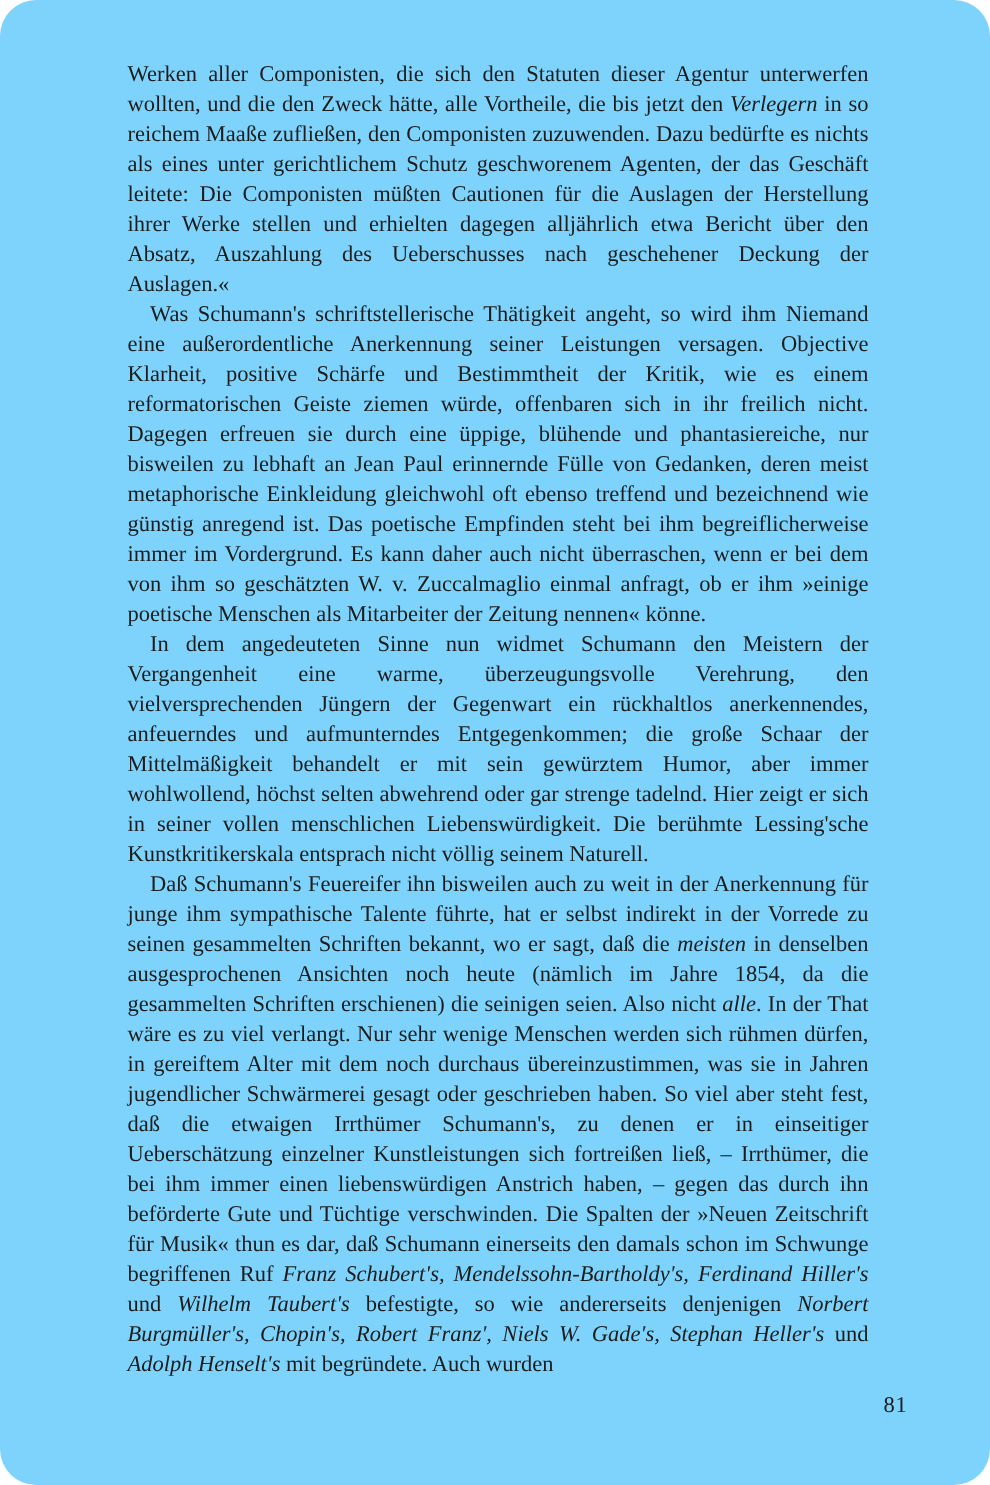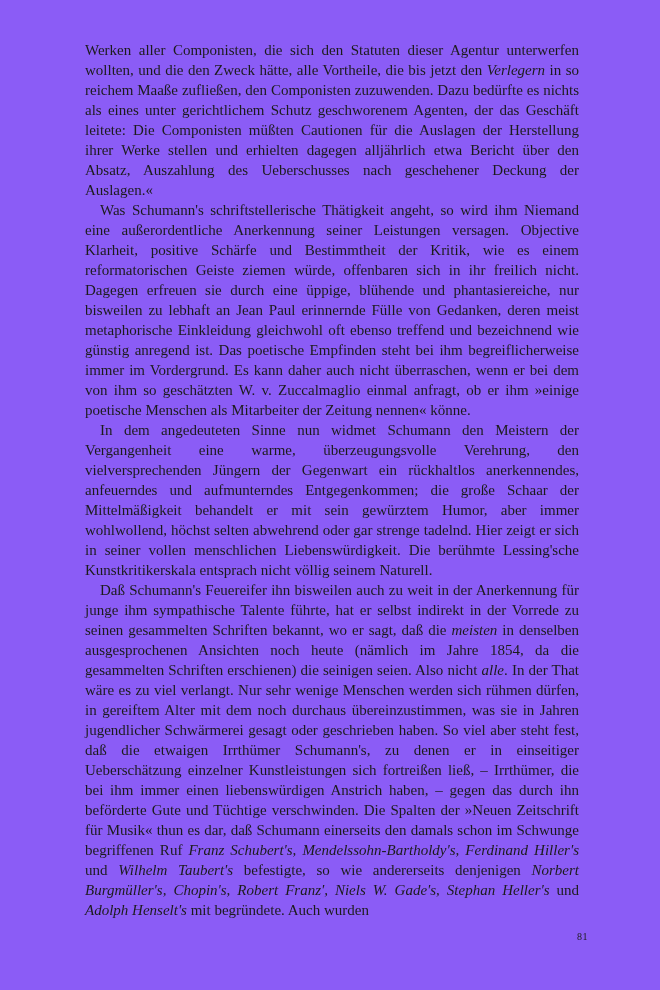--- a/index.html
+++ b/index.html
@@ -4,24 +4,25 @@
 <style>
   html, body {
     margin: 0;
     padding: 0;
     background: #ffffff;
   }
   .book-page {
     position: relative;
     width: 660px;
     height: 990px;
-    background: #8b5cf6;
+    background: #7dd3fc;
     overflow: hidden;
     font-family: "Liberation Serif", "DejaVu Serif", serif;
     color: #1c1c1c;
+    border-radius: 24px;
   }
   .text-block {
     position: absolute;
     left: 85px;
     top: 40px;
     width: 494px;
     font-size: 15px;
     line-height: 20px;
     text-align: justify;
     text-justify: inter-word;
@@ -32,22 +33,22 @@
   }
   .text-block p.indented {
     text-indent: 15px;
   }
   .text-block em {
     font-style: italic;
   }
   .page-number {
     position: absolute;
     top: 930px;
-    right: 72px;
-    font-size: 10px;
+    right: 55px;
+    font-size: 15px;
     line-height: 14px;
     color: #1c1c1c;
     letter-spacing: 0.5px;
   }
 </style>
 </head>
 <body>
 
 <div class="book-page">
 

